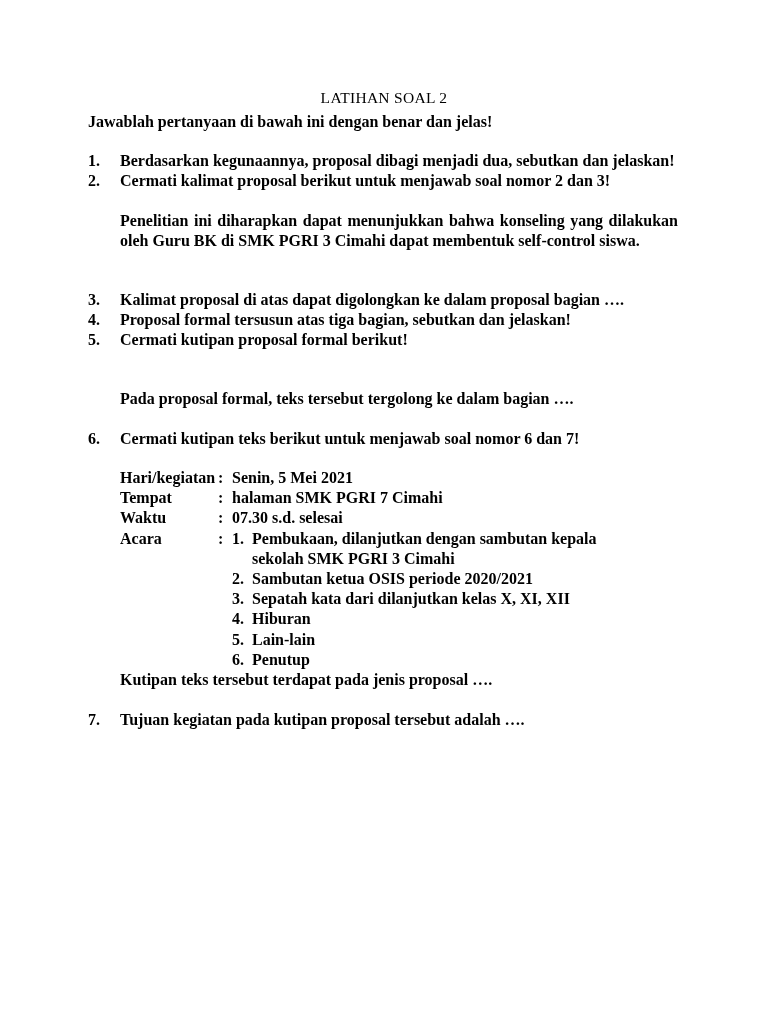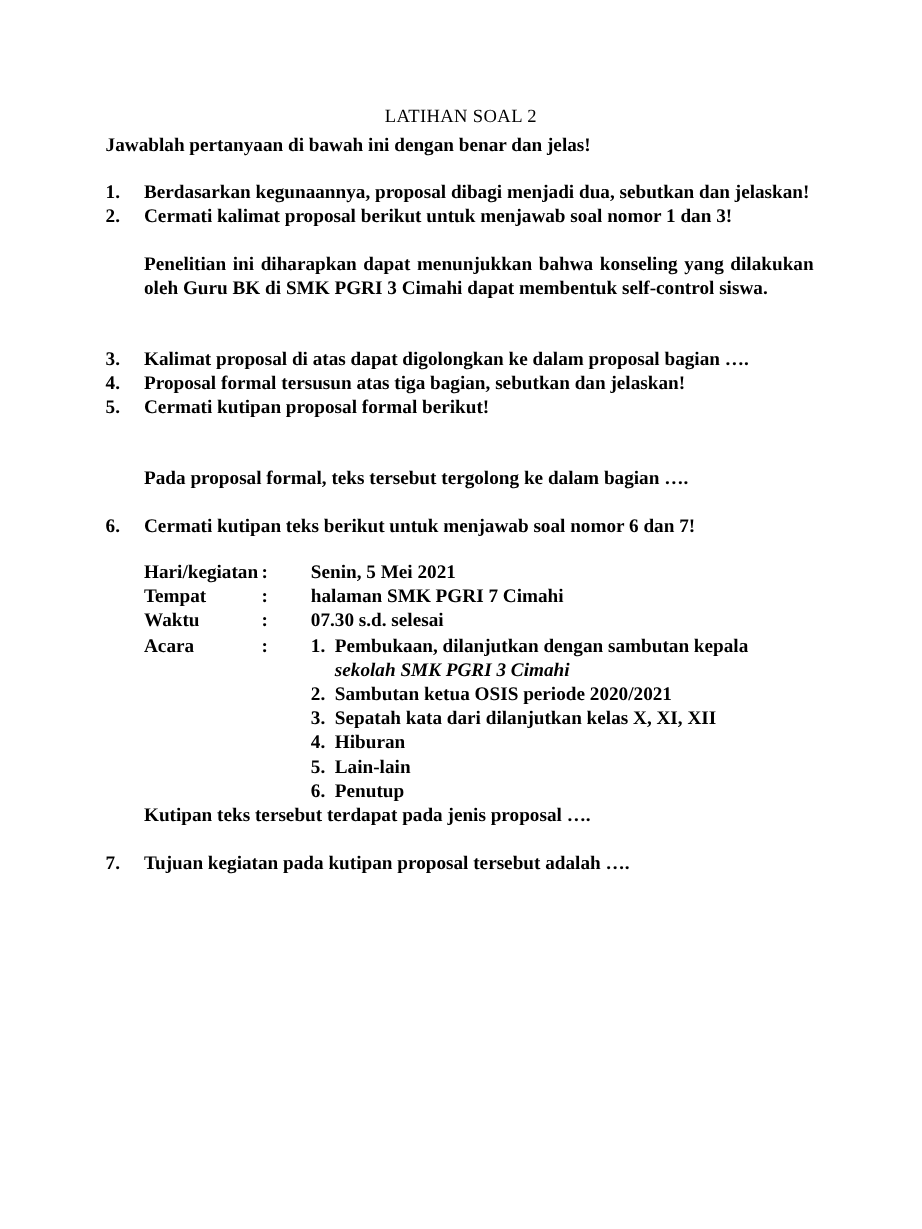--- a/index.html
+++ b/index.html
@@ -81,21 +81,20 @@
     flex: 0 0 98px;
     width: 98px;
   }
   .detail-sep {
     flex: 0 0 14px;
     width: 14px;
   }
   .detail-value {
     flex: 1 1 auto;
     min-width: 0;
-    margin-left: 27px;
   }
 
   
   .agenda-item {
     display: flex;
     align-items: flex-start;
   }
   .agenda-num {
     flex: 0 0 20px;
     width: 20px;
@@ -123,21 +122,21 @@
 
     <p class="intro">Jawablah pertanyaan di bawah ini dengan benar dan jelas!</p>
 
     <div class="qitem">
       <span class="qnum">1.</span>
       <span class="qtext">Berdasarkan kegunaannya, proposal dibagi menjadi dua, sebutkan dan jelaskan!</span>
     </div>
 
     <div class="qitem">
       <span class="qnum">2.</span>
-      <span class="qtext">Cermati kalimat proposal berikut untuk menjawab soal nomor 1 dan 3!</span>
+      <span class="qtext">Cermati kalimat proposal berikut untuk menjawab soal nomor 2 dan 3!</span>
     </div>
 
     <div class="gap-sm"></div>
 
     <div class="block justify">Penelitian ini diharapkan dapat menunjukkan bahwa konseling yang dilakukan oleh Guru BK di SMK PGRI 3 Cimahi dapat membentuk self-control siswa.</div>
 
     <div class="gap-sm"></div>
 
 
     <div class="gap-md"></div>
@@ -195,21 +194,21 @@
 
       <div class="detail-row">
         <span class="detail-label">Acara</span>
         <span class="detail-sep">:</span>
         <span class="detail-value">
 
           <span class="agenda-item" style="display: flex;">
             <span class="agenda-num">1.</span>
             <span class="agenda-text">Pembukaan, dilanjutkan dengan sambutan kepala</span>
           </span>
-          <span class="agenda-cont" style="display: block; font-style: italic;">sekolah SMK PGRI 3 Cimahi</span>
+          <span class="agenda-cont" style="display: block;">sekolah SMK PGRI 3 Cimahi</span>
 
           <span class="agenda-item" style="display: flex;">
             <span class="agenda-num">2.</span>
             <span class="agenda-text">Sambutan ketua OSIS periode 2020/2021</span>
           </span>
 
           <span class="agenda-item" style="display: flex;">
             <span class="agenda-num">3.</span>
             <span class="agenda-text">Sepatah kata dari dilanjutkan kelas X, XI, XII</span>
           </span>

